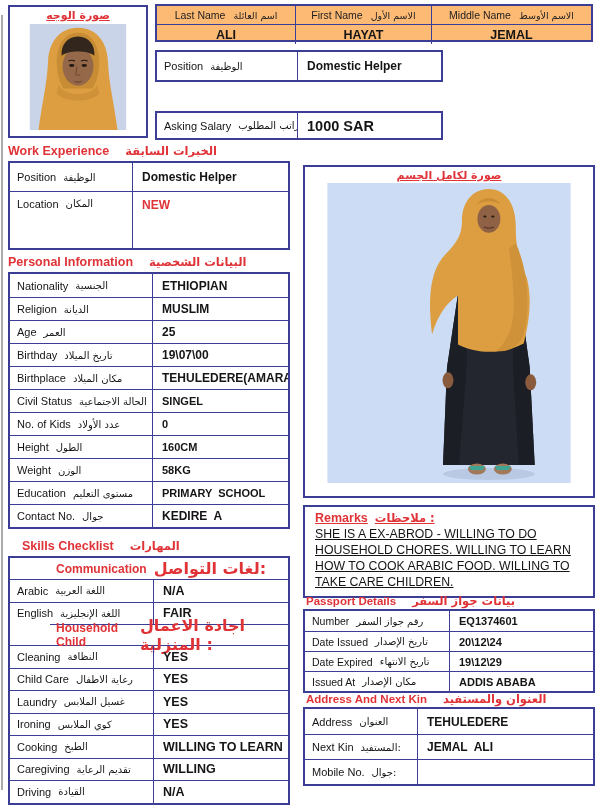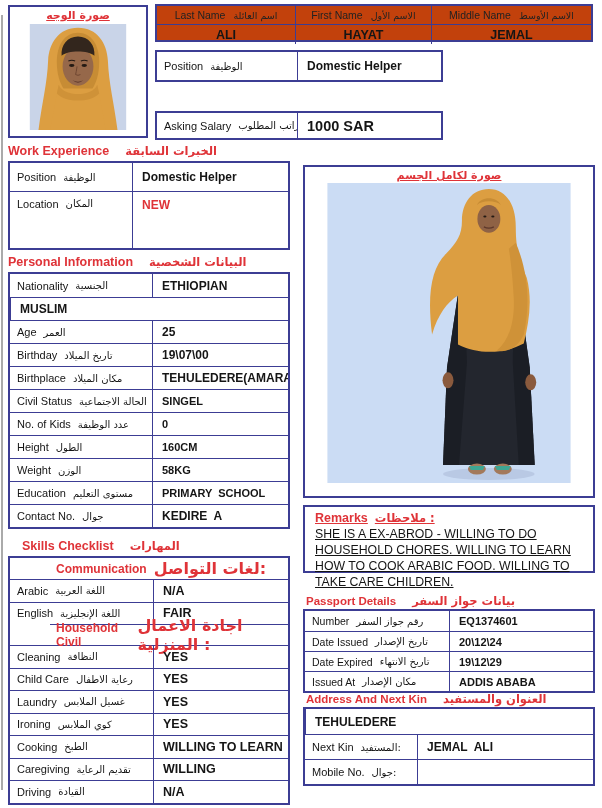--- a/index.html
+++ b/index.html
@@ -28,21 +28,21 @@
   .sec-title{position:absolute;margin:0;color:var(--red);font-weight:bold;font-size:12.5px;display:flex;align-items:baseline;gap:16px;white-space:nowrap;}
   .sec-title .ar{font-size:11.5px;}
   .sec-title.sub{font-size:11.5px;}
 
   
   .face-box{left:8px;top:5px;width:140px;height:133px;text-align:center;}
   .photo-caption{color:var(--red);font-weight:bold;font-size:11px;text-decoration:underline;margin-top:2px;}
   .face-box svg{display:block;margin:2px auto 0;}
 
   
-  .name-grid{position:absolute;left:155px;top:4px;width:438px;height:38px;border:2px solid var(--blue);display:grid;grid-template-columns:138px 136px 1fr;grid-template-rows:19px 19px;box-sizing:border-box;background:#c2410c;}
+  .name-grid{position:absolute;left:155px;top:4px;width:438px;height:38px;border:2px solid var(--blue);display:grid;grid-template-columns:138px 136px 1fr;grid-template-rows:19px 19px;box-sizing:border-box;background:#fdba74;}
   .name-grid > div{display:flex;align-items:center;justify-content:center;gap:8px;box-sizing:border-box;overflow:hidden;white-space:nowrap;}
   .name-grid > div:nth-child(2),.name-grid > div:nth-child(3),
   .name-grid > div:nth-child(5),.name-grid > div:nth-child(6){border-left:1.5px solid var(--blue);}
   .name-grid > div:nth-child(-n+3){border-bottom:1.5px solid var(--blue);}
   .nh{font-size:10.5px;color:#222;}
   .nh .ar{font-size:9.5px;}
   .nv{font-weight:bold;font-size:12.5px;}
 
   
   .job-grid{left:155px;top:50px;width:288px;}
@@ -69,21 +69,21 @@
   .sk-table{left:8px;top:556px;width:282px;}
   .sk-table .row.item{grid-template-columns:143px 1fr;height:22.5px;}
   .sk-table .row.section{display:flex;align-items:center;gap:7px;height:21px;color:var(--red);font-weight:bold;font-size:12px;padding-left:6px;margin-left:40px;}
   .sk-table .row.section .ar{font-size:16px;}
   .sk-table .val{font-size:12.5px;font-weight:600;}
 
   
   .body-box{left:303px;top:165px;width:292px;height:333px;text-align:center;}
   .body-box svg{display:block;margin:1px auto 0;}
 
-  .remarks-box{left:303px;top:505px;width:292px;height:68px;padding:4px 10px;}
+  .remarks-box{left:303px;top:505px;width:292px;height:93px;padding:4px 10px;}
   .remarks-title{color:var(--red);font-weight:bold;font-size:12.5px;text-decoration:underline;display:flex;gap:7px;align-items:baseline;}
   .remarks-title .ar{font-size:11.5px;}
   .remarks-text{margin:2px 0 0;font-size:12.3px;line-height:1.3;text-decoration:underline;font-weight:500;}
 
   .pp-title{left:306px;top:594px;}
   .pp-table{left:303px;top:609px;width:292px;}
   .pp-table .row{grid-template-columns:144px 1fr;height:20px;}
   .pp-table .lbl{font-size:10.5px;}
   .pp-table .val{font-size:11px;}
 
@@ -185,20 +185,24 @@
 
       <div class="row">
         <div class="lbl">
           <span class="en">Nationality</span>
           <span class="ar">الجنسية</span>
         </div>
         <div class="val">ETHIOPIAN</div>
       </div>
 
       <div class="row">
+        <div class="lbl">
+          <span class="en">Religion</span>
+          <span class="ar">الديانة</span>
+        </div>
         <div class="val">MUSLIM</div>
       </div>
 
       <div class="row">
         <div class="lbl">
           <span class="en">Age</span>
           <span class="ar">العمر</span>
         </div>
         <div class="val">25</div>
       </div>
@@ -223,21 +227,21 @@
         <div class="lbl">
           <span class="en">Civil Status</span>
           <span class="ar">الحالة الاجتماعية</span>
         </div>
         <div class="val small">SINGEL</div>
       </div>
 
       <div class="row">
         <div class="lbl">
           <span class="en">No. of Kids</span>
-          <span class="ar">عدد الوظيفة</span>
+          <span class="ar">عدد الأولاد</span>
         </div>
         <div class="val small">0</div>
       </div>
 
       <div class="row">
         <div class="lbl">
           <span class="en">Height</span>
           <span class="ar">الطول</span>
         </div>
         <div class="val small">160CM</div>
@@ -289,21 +293,21 @@
 
       <div class="row item">
         <div class="lbl">
           <span class="en">English</span>
           <span class="ar">اللغة الإنجليزية</span>
         </div>
         <div class="val">FAIR</div>
       </div>
 
       <div class="row section">
-        <span class="en">Household Civil</span>
+        <span class="en">Household Child</span>
         <span class="ar">اجادة الاعمال المنزلية :</span>
       </div>
 
       <div class="row item">
         <div class="lbl">
           <span class="en">Cleaning</span>
           <span class="ar">النظافة</span>
         </div>
         <div class="val">YES</div>
       </div>
@@ -428,20 +432,24 @@
       </div>
     </section>
 
   <h2 class="sec-title sub ak-title">
       <span class="en">Address And Next Kin</span>
       <span class="ar">العنوان والمستفيد</span>
     </h2>
   <section class="rows ak-table">
 
       <div class="row">
+        <div class="lbl">
+          <span class="en">Address</span>
+          <span class="ar">العنوان</span>
+        </div>
         <div class="val">TEHULEDERE</div>
       </div>
 
       <div class="row">
         <div class="lbl">
           <span class="en">Next Kin</span>
           <span class="ar">المستفيد:</span>
         </div>
         <div class="val">JEMAL  ALI</div>
       </div>

